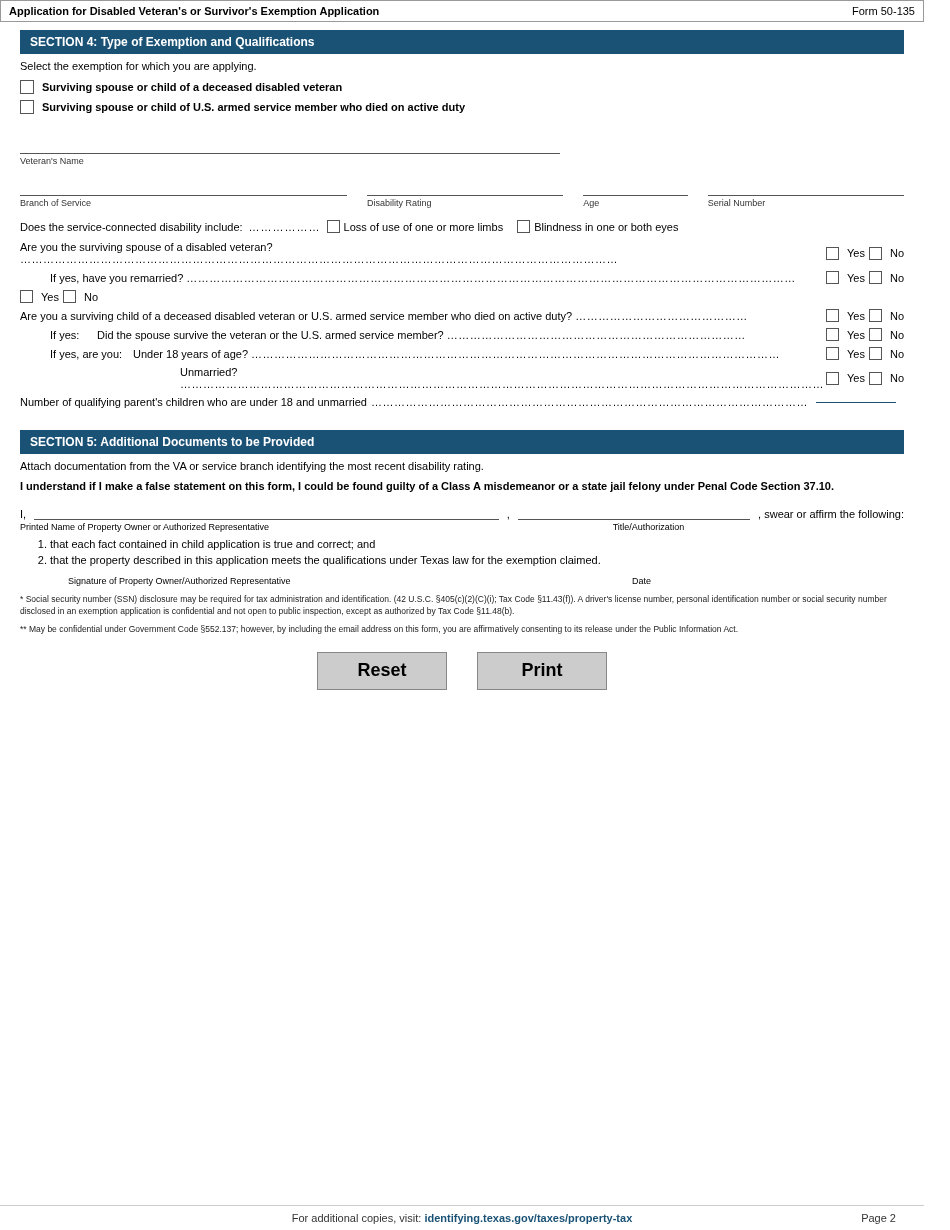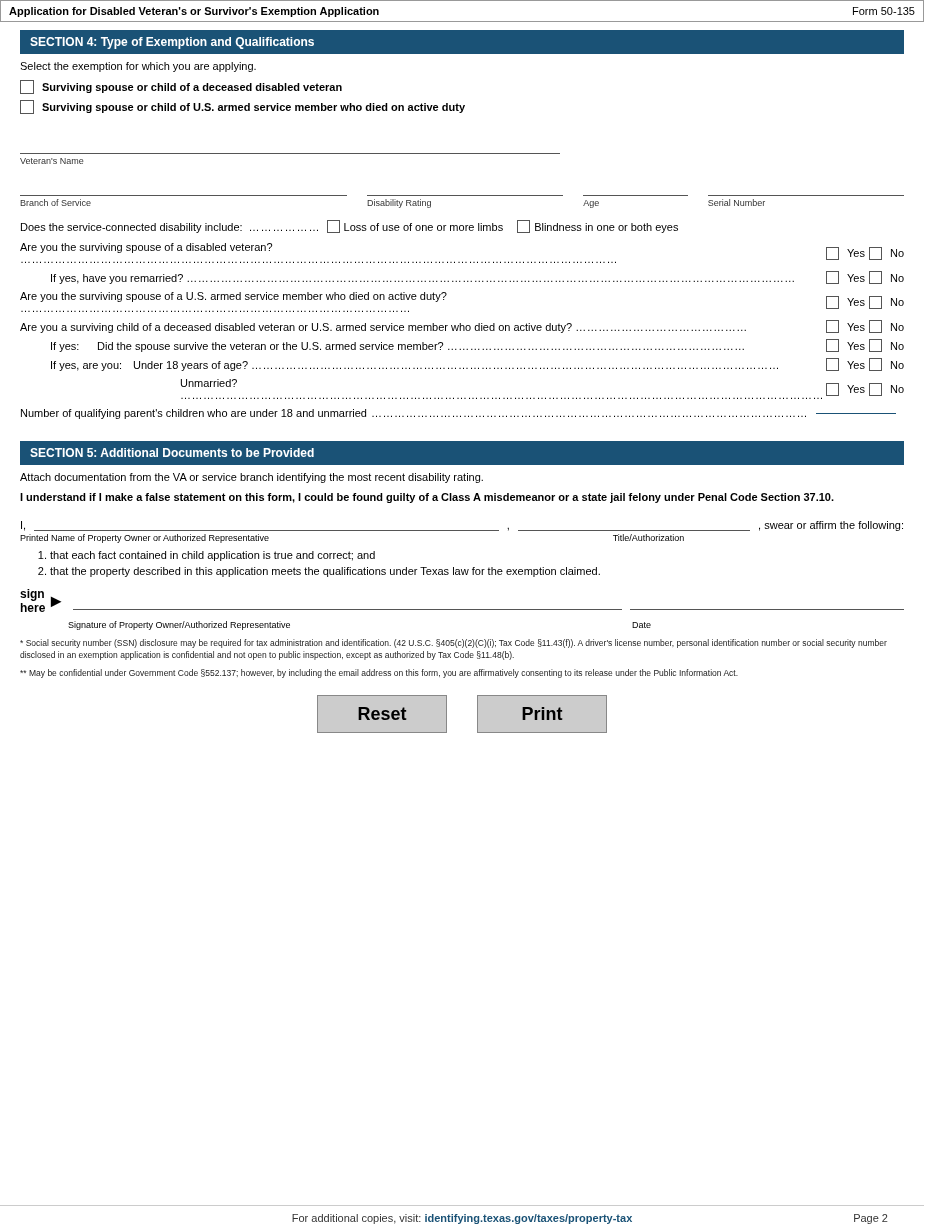--- a/index.html
+++ b/index.html
@@ -289,21 +289,20 @@
       <span class="yn-question">If yes, have you remarried? <span style="letter-spacing:0.5px;">……………………………………………………………………………………………………………………………………………</span></span>
       <span class="yn-controls">
         <span class="dis-check"></span>
         <span class="yn-label">Yes</span>
         <span class="dis-check"></span>
         <span class="yn-label">No</span>
       </span>
     </div>
 
     <div class="yn-row">
-      <span class="yn-question">Are you the surviving spouse of a U.S. armed service member who died on active duty? <span style="letter-spacing:0.5px;">…………………………………………………………………………………………</span></span>
       <span class="yn-controls">
         <span class="dis-check"></span>
         <span class="yn-label">Yes</span>
         <span class="dis-check"></span>
         <span class="yn-label">No</span>
       </span>
     </div>
 
     <div class="yn-row">
       <span class="yn-question">Are you a surviving child of a deceased disabled veteran or U.S. armed service member who died on active duty? <span style="letter-spacing:0.5px;">………………………………………</span></span>
@@ -375,43 +374,35 @@
     <div class="sub-labels">
       <span class="sub-label1">Printed Name of Property Owner or Authorized Representative</span>
       <span class="sub-label2">Title/Authorization</span>
     </div>
 
     <ol class="list-items">
       <li>that each fact contained in child application is true and correct; and</li>
       <li>that the property described in this application meets the qualifications under Texas law for the exemption claimed.</li>
     </ol>
 
-    <div class="sign-here-block">
-      <div style="display:flex; align-items:center; gap:2px;">
-        <div style="font-size:12px; font-weight:bold; line-height:1.2;">sign<br>here</div>
-        <div style="font-size:18px; color:#000;">►</div>
-      </div>
-      <div style="flex:1; border-bottom:1px solid #555; height:18px;"></div>
-      <div style="flex:0.5; border-bottom:1px solid #555; height:18px;"></div>
-    </div>
     <div class="sig-sub">
       <span style="width:28px; display:inline-block;"></span>
       <span class="sig-sub1">Signature of Property Owner/Authorized Representative</span>
       <span class="sig-sub2">Date</span>
     </div>
 
     <p class="footnote">* Social security number (SSN) disclosure may be required for tax administration and identification. (42 U.S.C. §405(c)(2)(C)(i); Tax Code §11.43(f)). A driver's license number, personal identification number or social security number disclosed in an exemption application is confidential and not open to public inspection, except as authorized by Tax Code §11.48(b).</p>
     <p class="footnote">** May be confidential under Government Code §552.137; however, by including the email address on this form, you are affirmatively consenting to its release under the Public Information Act.</p>
 
     <div class="button-row">
       <button class="form-button">Reset</button>
       <button class="form-button">Print</button>
     </div>
   </div>
 
   <div class="footer-bar">
     <div class="footer-inner">
       <span>For additional copies, visit:</span>
       <a class="footer-link" href="#">identifying.texas.gov/taxes/property-tax</a>
-      <span style="position:absolute; right:16px;">Page 2</span>
+      <span style="position:absolute; right:8px;">Page 2</span>
     </div>
   </div>
 </div>
 
 </body></html>

